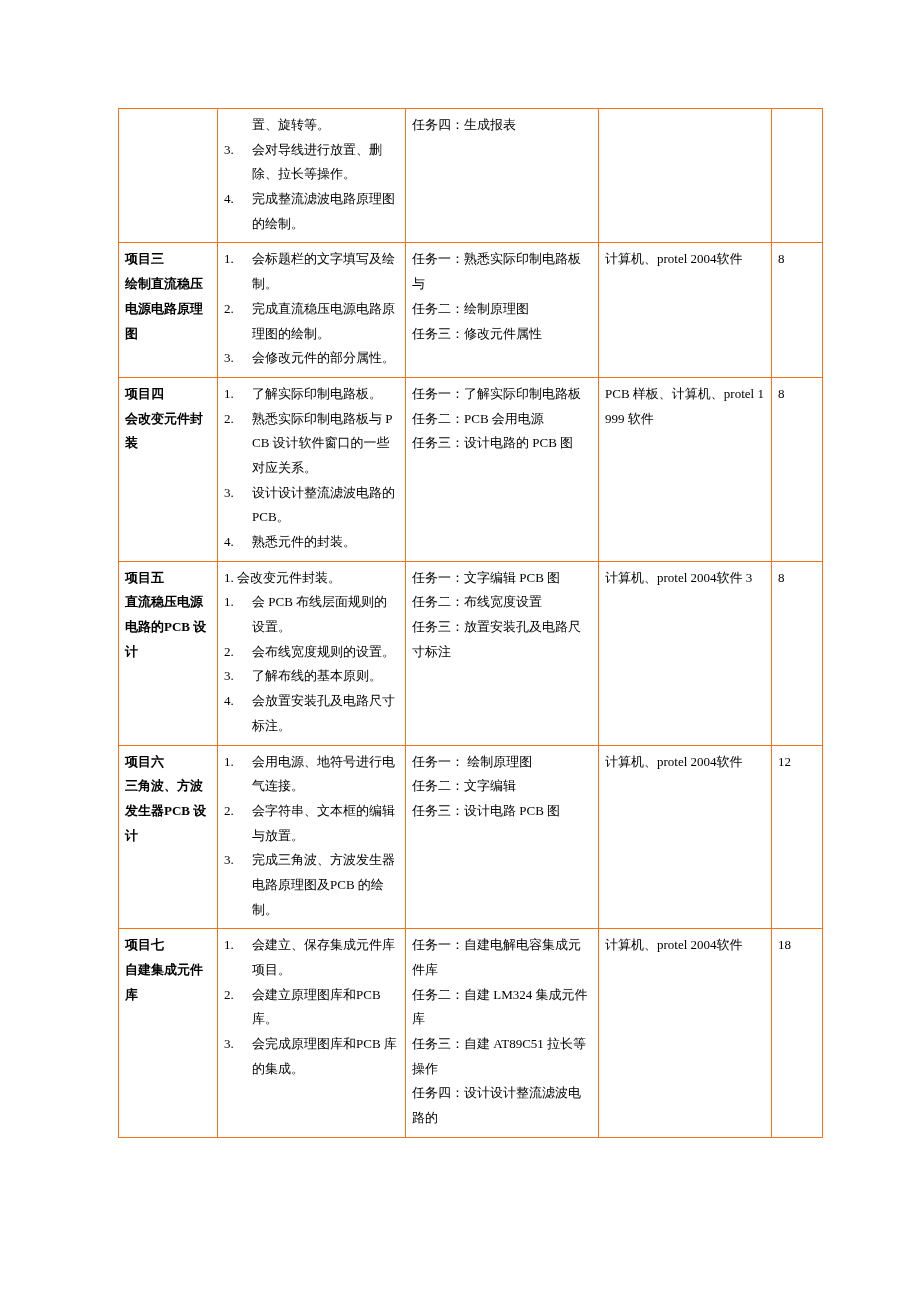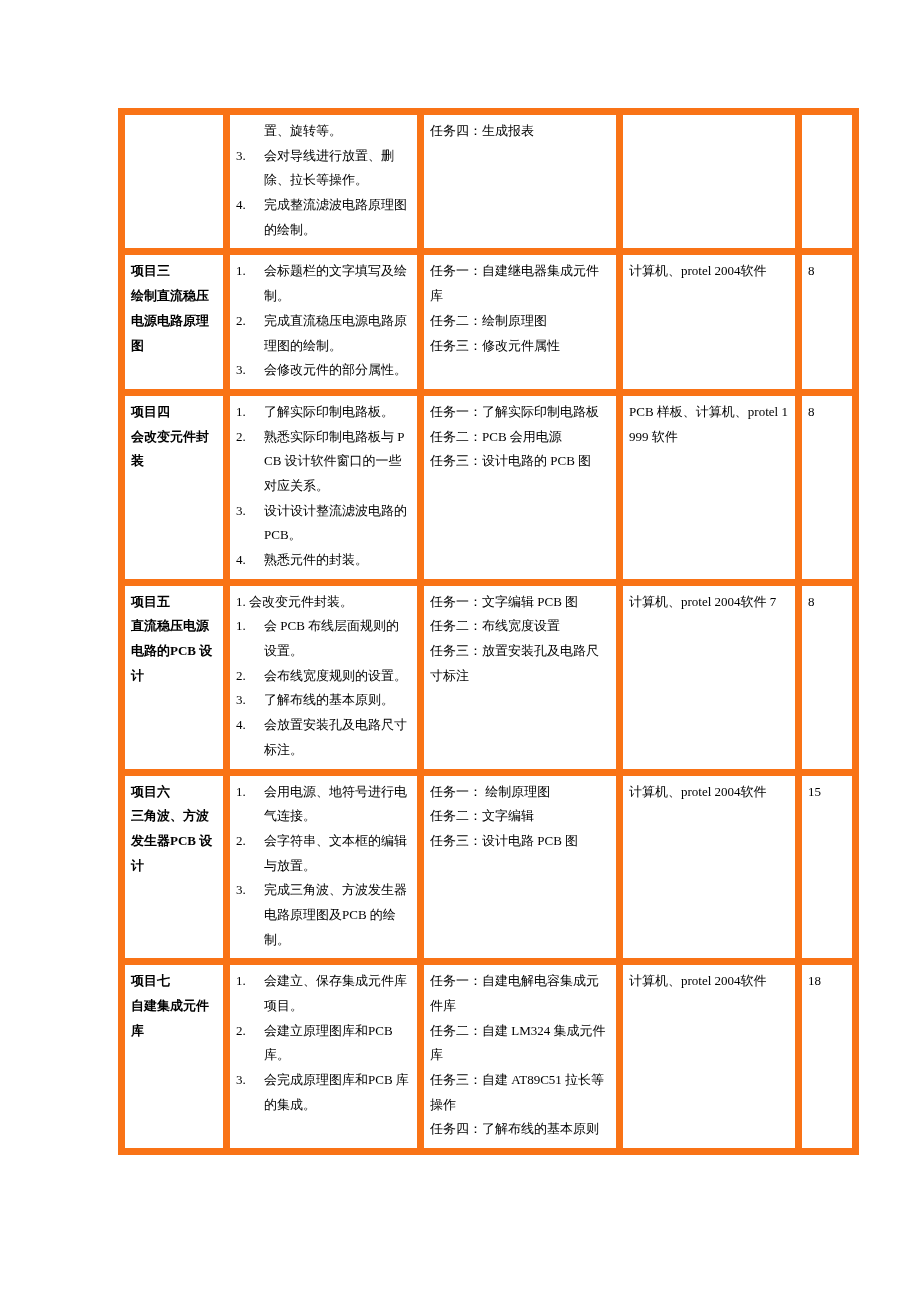--- a/index.html
+++ b/index.html
@@ -16,21 +16,21 @@
     min-height: 1302px;
     box-sizing: border-box;
     padding: 108px 118px 60px 118px;
   }
   table.main {
     border-collapse: collapse;
     width: 100%;
     table-layout: fixed;
   }
   table.main td {
-    border: 7px solid #f97316;
+    border: 1px solid #f97316;
     vertical-align: top;
     padding: 4px 6px 6px 6px;
     word-break: break-all;
   }
   td.col1 { width: 86px; font-weight: bold; }
   td.col2 { width: 175px; }
   td.col3 { width: 180px; }
   td.col4 { width: 160px; }
   td.col5 { width: 38px; }
 
@@ -85,21 +85,21 @@
             <div>绘制直流稳压电源电路原理图</div>
           </td>
           <td class="col2">
             <ol class="num">
               <li><span class="n">1.</span>会标题栏的文字填写及绘制。</li>
               <li><span class="n">2.</span>完成直流稳压电源电路原理图的绘制。</li>
               <li><span class="n">3.</span>会修改元件的部分属性。</li>
             </ol>
           </td>
           <td class="col3">
-            <div>任务一：自建继电器集成元件库</div>
+            <div>任务一：熟悉实际印制电路板与</div>
             <div>任务二：绘制原理图</div>
             <div>任务三：修改元件属性</div>
           </td>
           <td class="col4">
             <div>计算机、protel 2004软件</div>
           </td>
           <td class="col5">8</td>
         </tr>
         <tr>
           <td class="col1">
@@ -137,21 +137,21 @@
               <li><span class="n">3.</span>了解布线的基本原则。</li>
               <li><span class="n">4.</span>会放置安装孔及电路尺寸标注。</li>
             </ol>
           </td>
           <td class="col3">
             <div>任务一：文字编辑 PCB 图</div>
             <div>任务二：布线宽度设置</div>
             <div>任务三：放置安装孔及电路尺寸标注</div>
           </td>
           <td class="col4">
-            <div>计算机、protel 2004软件 7</div>
+            <div>计算机、protel 2004软件 3</div>
           </td>
           <td class="col5">8</td>
         </tr>
         <tr>
           <td class="col1">
             <div>项目六</div>
             <div>三角波、方波发生器PCB 设计</div>
           </td>
           <td class="col2">
             <ol class="num">
@@ -161,39 +161,39 @@
             </ol>
           </td>
           <td class="col3">
             <div>任务一： 绘制原理图</div>
             <div>任务二：文字编辑</div>
             <div>任务三：设计电路 PCB 图</div>
           </td>
           <td class="col4">
             <div>计算机、protel 2004软件</div>
           </td>
-          <td class="col5">15</td>
+          <td class="col5">12</td>
         </tr>
         <tr>
           <td class="col1">
             <div>项目七</div>
             <div>自建集成元件库</div>
           </td>
           <td class="col2">
             <ol class="num">
               <li><span class="n">1.</span>会建立、保存集成元件库项目。</li>
               <li><span class="n">2.</span>会建立原理图库和PCB 库。</li>
               <li><span class="n">3.</span>会完成原理图库和PCB 库的集成。</li>
             </ol>
           </td>
           <td class="col3">
             <div>任务一：自建电解电容集成元件库</div>
             <div>任务二：自建 LM324 集成元件库</div>
             <div>任务三：自建 AT89C51 拉长等操作</div>
-            <div>任务四：了解布线的基本原则</div>
+            <div>任务四：设计设计整流滤波电路的</div>
           </td>
           <td class="col4">
             <div>计算机、protel 2004软件</div>
           </td>
           <td class="col5">18</td>
         </tr>
       </tbody>
   </table>
 </div>
 

